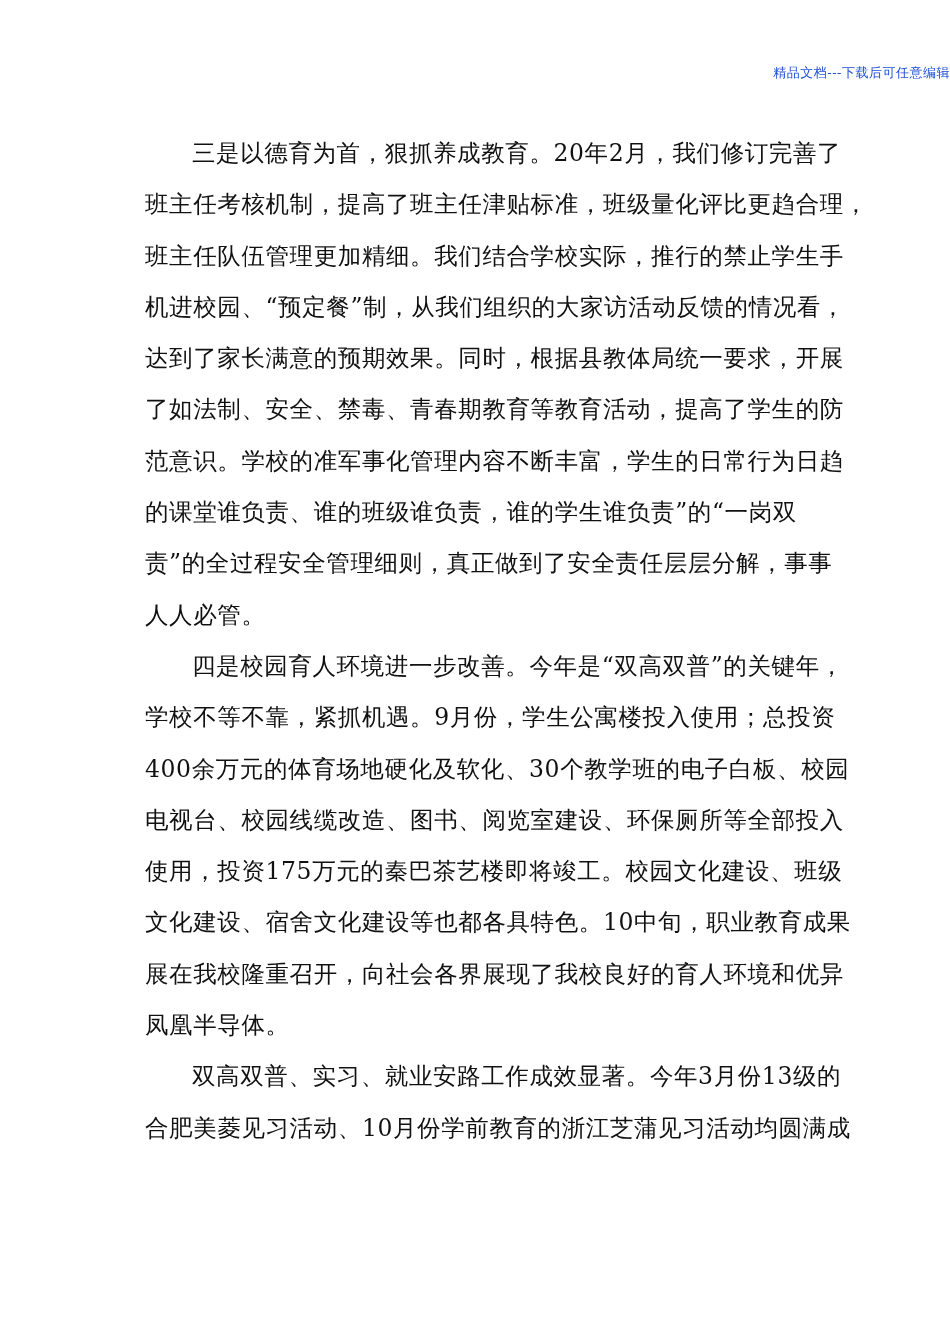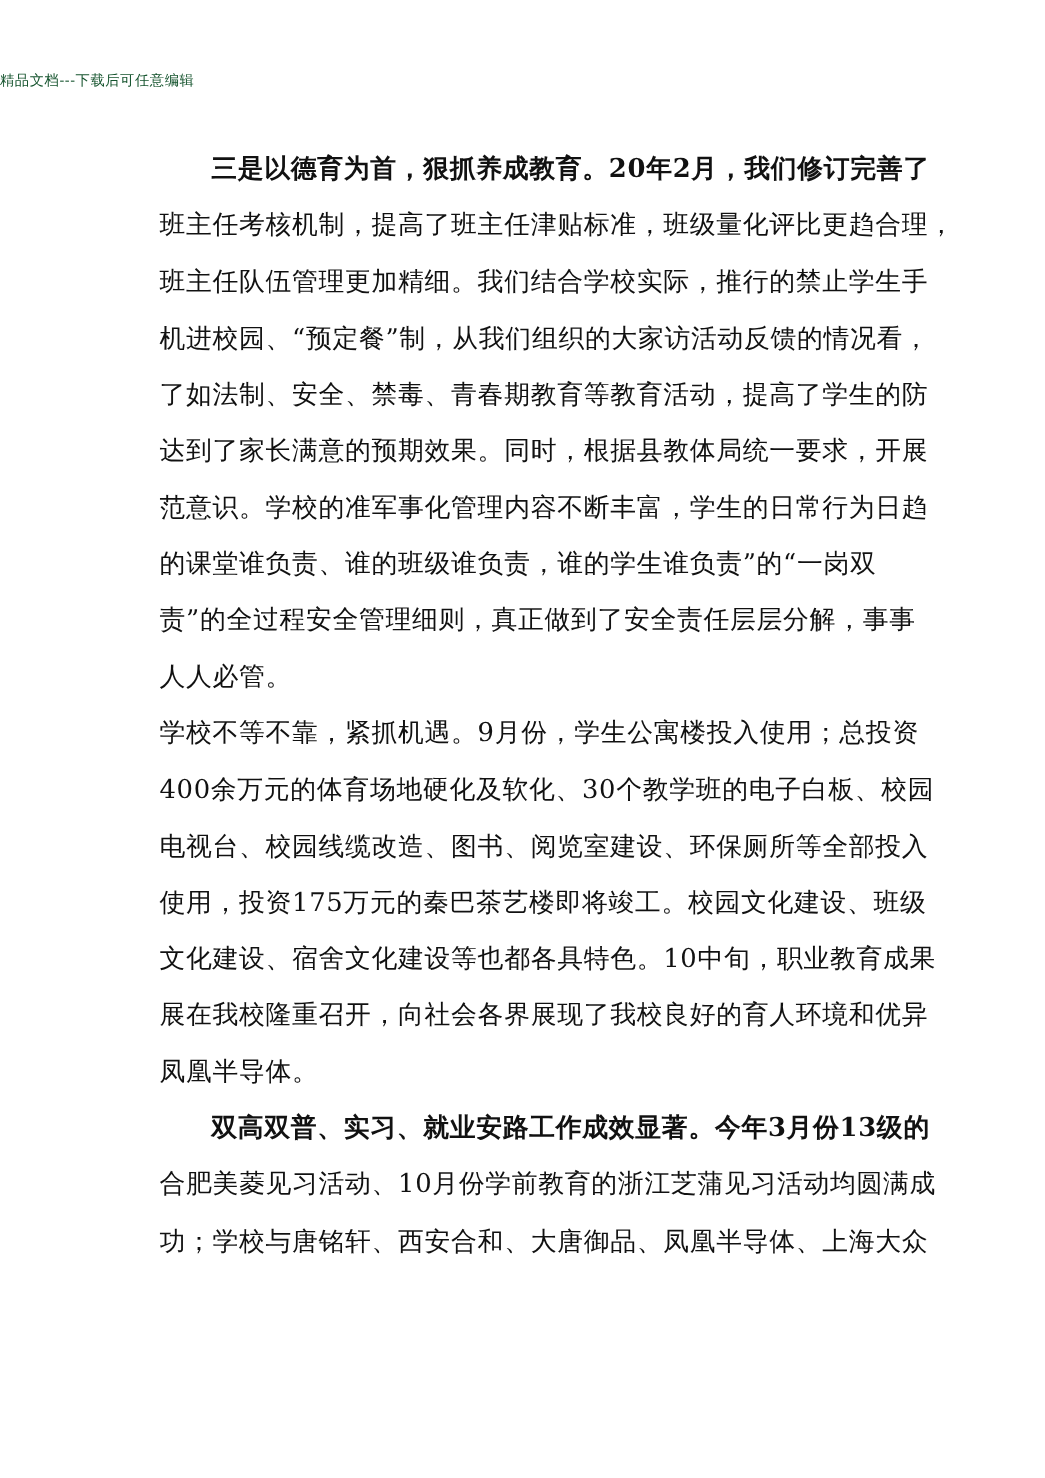--- a/index.html
+++ b/index.html
@@ -1,49 +1,49 @@
 <!DOCTYPE html>
 <html><head>
 <meta charset="utf-8">
 <style>
   html, body { margin: 0; padding: 0; background: #ffffff; }
   body { width: 950px; height: 1344px; position: relative; overflow: hidden;
          font-family: "DejaVu Serif", "Liberation Serif", serif; color: #111; }
-  .header { position: absolute; top: 64px; left: 0; width: 950px; text-align: left;
-            font-size: 13px; color: #14532d; letter-spacing: 0.5px; }
+  .header { position: absolute; top: 64px; left: 0; width: 950px; text-align: right;
+            font-size: 13px; color: #1d4ed8; letter-spacing: 0.5px; }
   .page { position: absolute; top: 128px; left: 145px; width: 680px; }
   .line { height: 51.3px; line-height: 51.3px; font-size: 23.5px; white-space: nowrap;
           letter-spacing: 0.6px; }
-  .indent { padding-left: 47px; font-weight: bold; }
+  .indent { padding-left: 47px; }
 </style>
 </head>
 <body>
 
 <div class="header">精品文档---下载后可任意编辑</div>
 
 <div class="page">
   <div>
     <div class="line indent">三是以德育为首，狠抓养成教育。20年2月，我们修订完善了</div>
     <div class="line">班主任考核机制，提高了班主任津贴标准，班级量化评比更趋合理，</div>
     <div class="line">班主任队伍管理更加精细。我们结合学校实际，推行的禁止学生手</div>
     <div class="line">机进校园、“预定餐”制，从我们组织的大家访活动反馈的情况看，</div>
+    <div class="line">达到了家长满意的预期效果。同时，根据县教体局统一要求，开展</div>
     <div class="line">了如法制、安全、禁毒、青春期教育等教育活动，提高了学生的防</div>
-    <div class="line">达到了家长满意的预期效果。同时，根据县教体局统一要求，开展</div>
     <div class="line">范意识。学校的准军事化管理内容不断丰富，学生的日常行为日趋</div>
     <div class="line">的课堂谁负责、谁的班级谁负责，谁的学生谁负责”的“一岗双</div>
     <div class="line">责”的全过程安全管理细则，真正做到了安全责任层层分解，事事</div>
     <div class="line">人人必管。</div>
   </div>
   <div>
+    <div class="line indent">四是校园育人环境进一步改善。今年是“双高双普”的关键年，</div>
     <div class="line">学校不等不靠，紧抓机遇。9月份，学生公寓楼投入使用；总投资</div>
     <div class="line">400余万元的体育场地硬化及软化、30个教学班的电子白板、校园</div>
     <div class="line">电视台、校园线缆改造、图书、阅览室建设、环保厕所等全部投入</div>
     <div class="line">使用，投资175万元的秦巴茶艺楼即将竣工。校园文化建设、班级</div>
     <div class="line">文化建设、宿舍文化建设等也都各具特色。10中旬，职业教育成果</div>
     <div class="line">展在我校隆重召开，向社会各界展现了我校良好的育人环境和优异</div>
     <div class="line">凤凰半导体。</div>
   </div>
   <div>
     <div class="line indent">双高双普、实习、就业安路工作成效显著。今年3月份13级的</div>
     <div class="line">合肥美菱见习活动、10月份学前教育的浙江芝蒲见习活动均圆满成</div>
-    <div class="line">功；学校与唐铭轩、西安合和、大唐御品、凤凰半导体、上海大众</div>
   </div>
 </div>
 
 </body></html>

